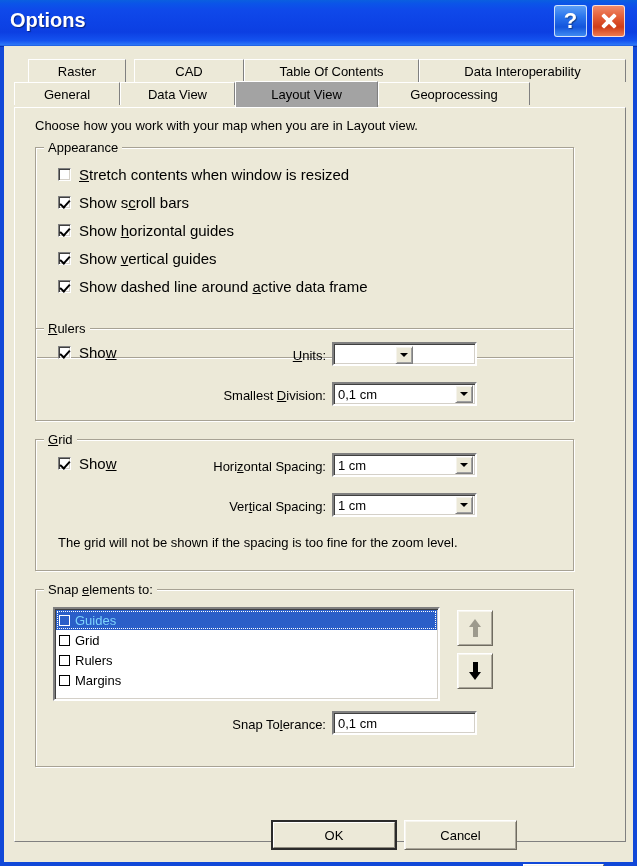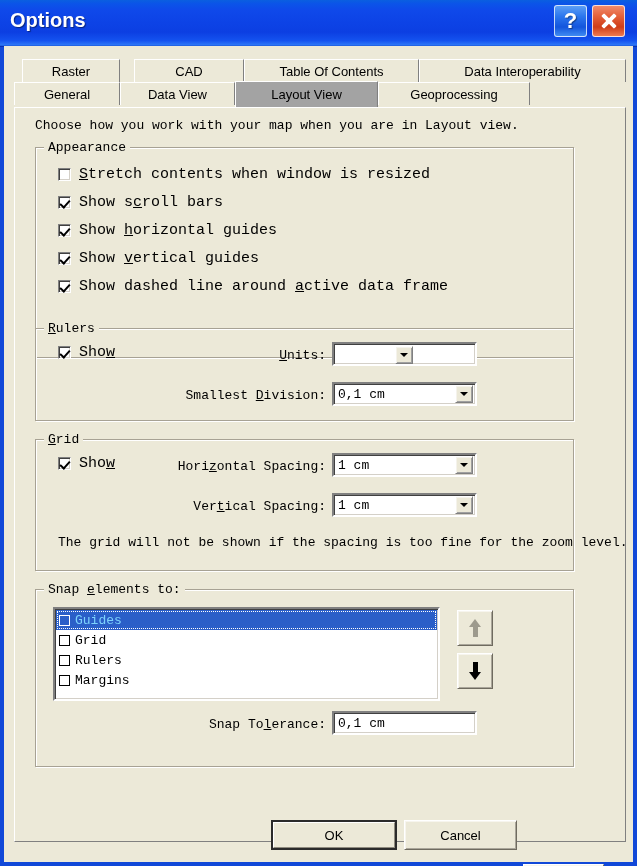--- a/index.html
+++ b/index.html
@@ -136,21 +136,20 @@
     left: 10px;
     top: 61px;
     width: 612px;
     height: 735px;
     background: #ece9d8;
     border-top: 1px solid #ffffff;
     border-left: 1px solid #ffffff;
     border-right: 1px solid #808080;
     border-bottom: 1px solid #808080;
     box-sizing: border-box;
-    font-family: Liberation Mono, monospace;
   }
 
   
   .intro {
     position: absolute;
     left: 20px;
     top: 10px;
     font-size: 13px;
     white-space: nowrap;
   }
@@ -409,21 +408,21 @@
       <span>?</span>
     </div>
     <div class="caption-btn close-btn">
       <span class="close-x"></span>
     </div>
   </div>
 
   <div class="client">
 
     <div class="tabstrip">
-      <div class="tab row1" style="left:8px; width:98px;">
+      <div class="tab row1" style="left:14px; width:98px;">
           <span>Raster</span>
         </div>
       <div class="tab row1" style="left:120px; width:110px;">
           <span>CAD</span>
         </div>
       <div class="tab row1" style="left:230px; width:175px;">
           <span>Table Of Contents</span>
         </div>
       <div class="tab row1" style="left:405px; width:207px;">
           <span>Data Interoperability</span>

